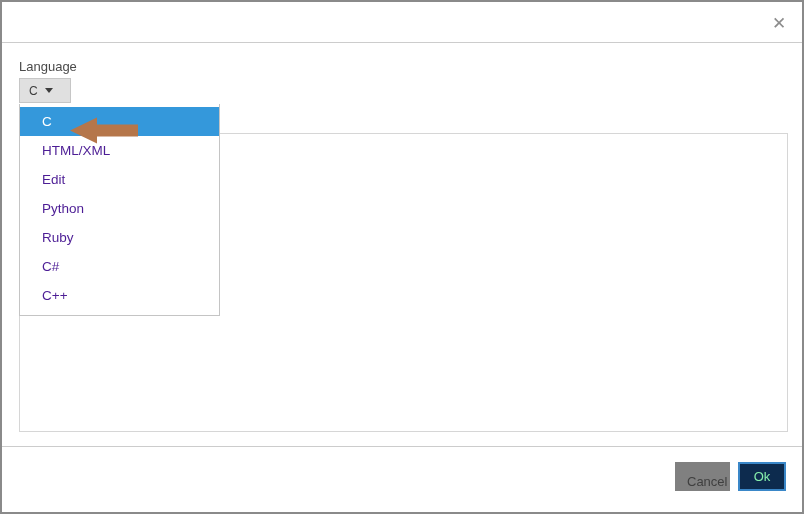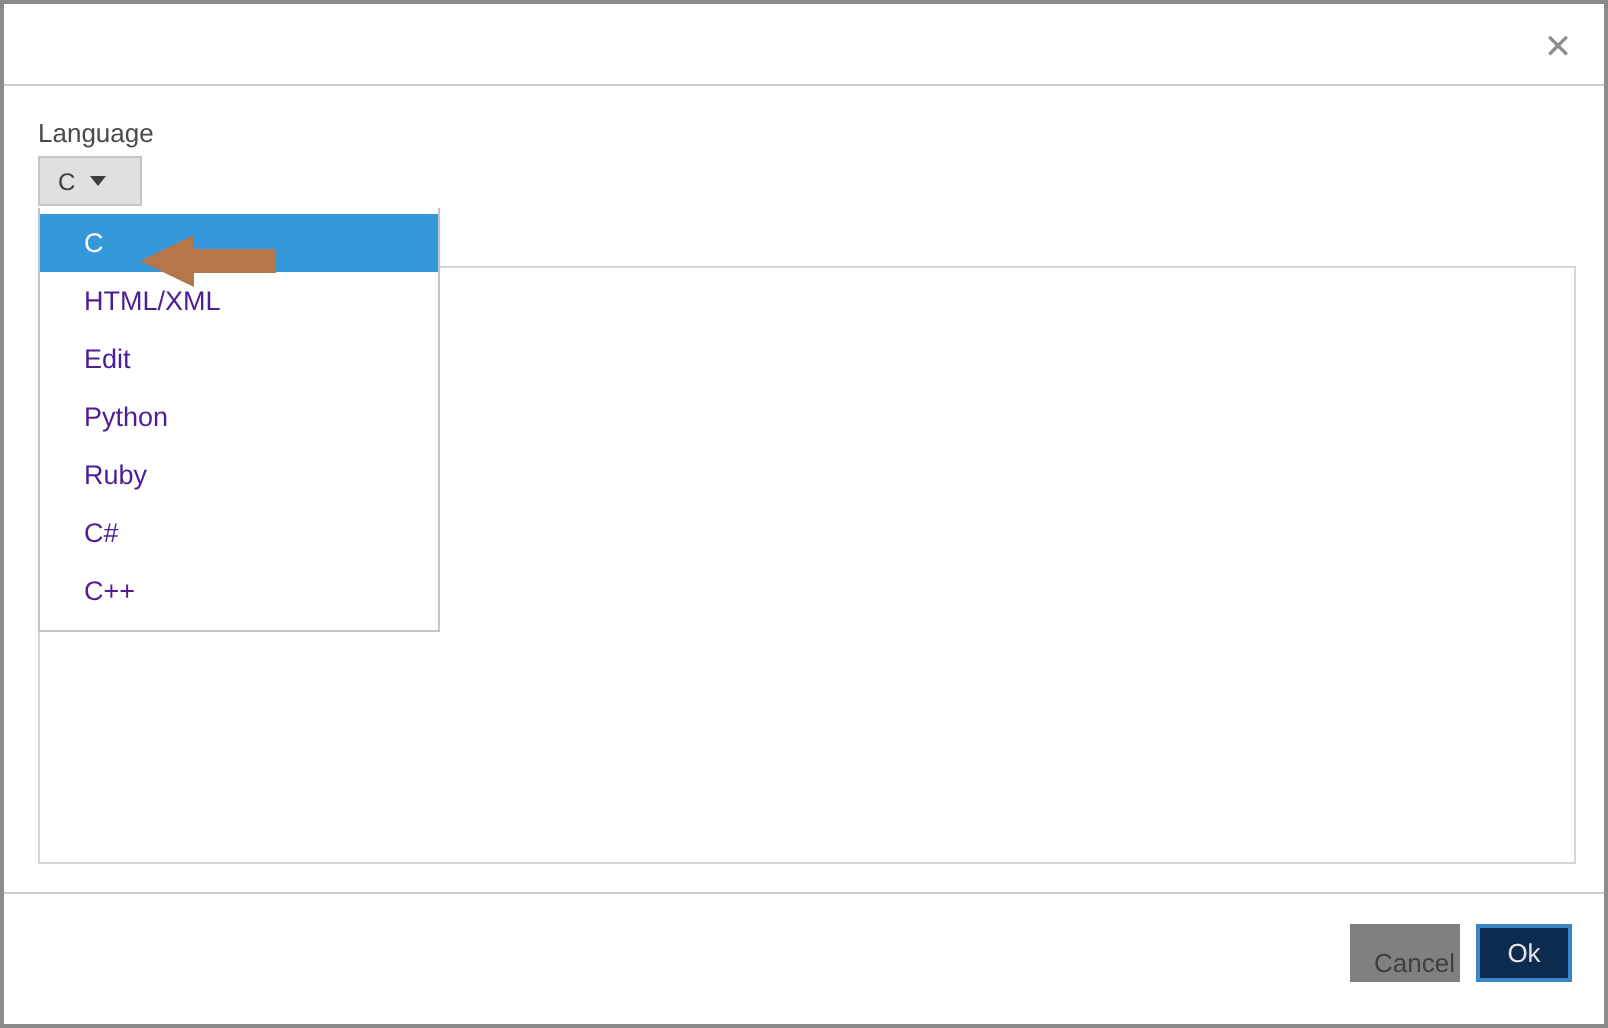--- a/index.html
+++ b/index.html
@@ -169,21 +169,21 @@
     text-align: right;
   }
   .btn-ok {
     position: absolute;
     left: 736px;
     top: 15px;
     width: 48px;
     height: 29px;
     background: #0d2b4e;
     border: 2px solid #3a87c8;
-    color: #e5e5e5;
+    color: #86efac;
     font-size: 13px;
     font-family: "Liberation Sans", sans-serif;
     box-sizing: border-box;
     cursor: pointer;
     padding: 0;
   }
   
   .annot-arrow {
     position: absolute;
     left: 68px;

